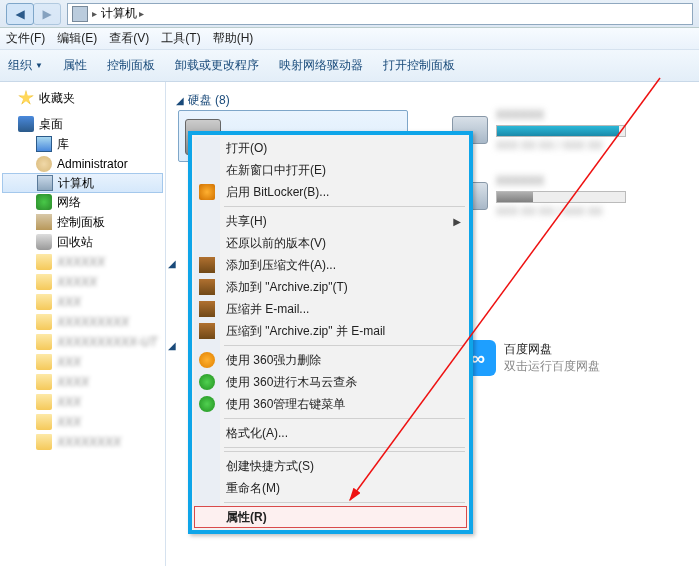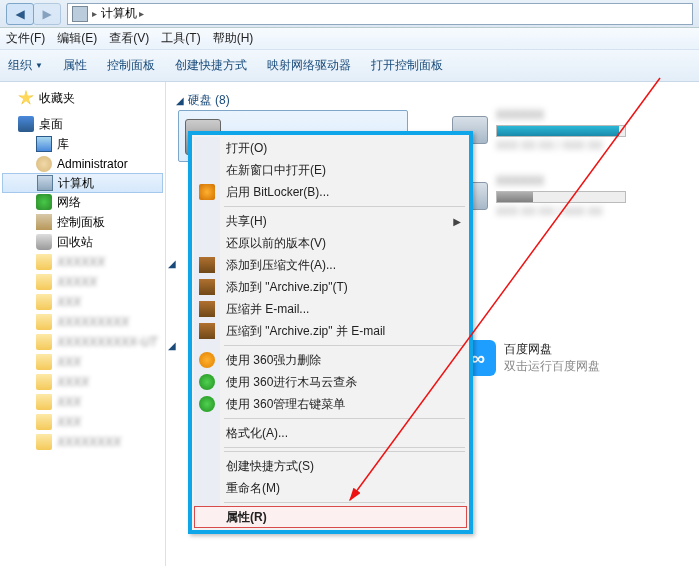--- a/index.html
+++ b/index.html
@@ -107,21 +107,21 @@
   <span>帮助(H)</span>
 </div>
 
 <div class="toolbar">
   <span class="tb-item">
     <span>组织</span>
     <span class="tb-arrow">▼</span>
   </span>
   <span class="tb-item">属性</span>
   <span class="tb-item">控制面板</span>
-  <span class="tb-item">创建快捷方式</span>
+  <span class="tb-item">卸载或更改程序</span>
   <span class="tb-item">映射网络驱动器</span>
   <span class="tb-item">打开控制面板</span>
 </div>
 
 <div class="main">
 
   <div class="sidebar">
     <div class="sb-group">
       <div class="sb-item">
         <span class="sb-icon ic-star"></span>

